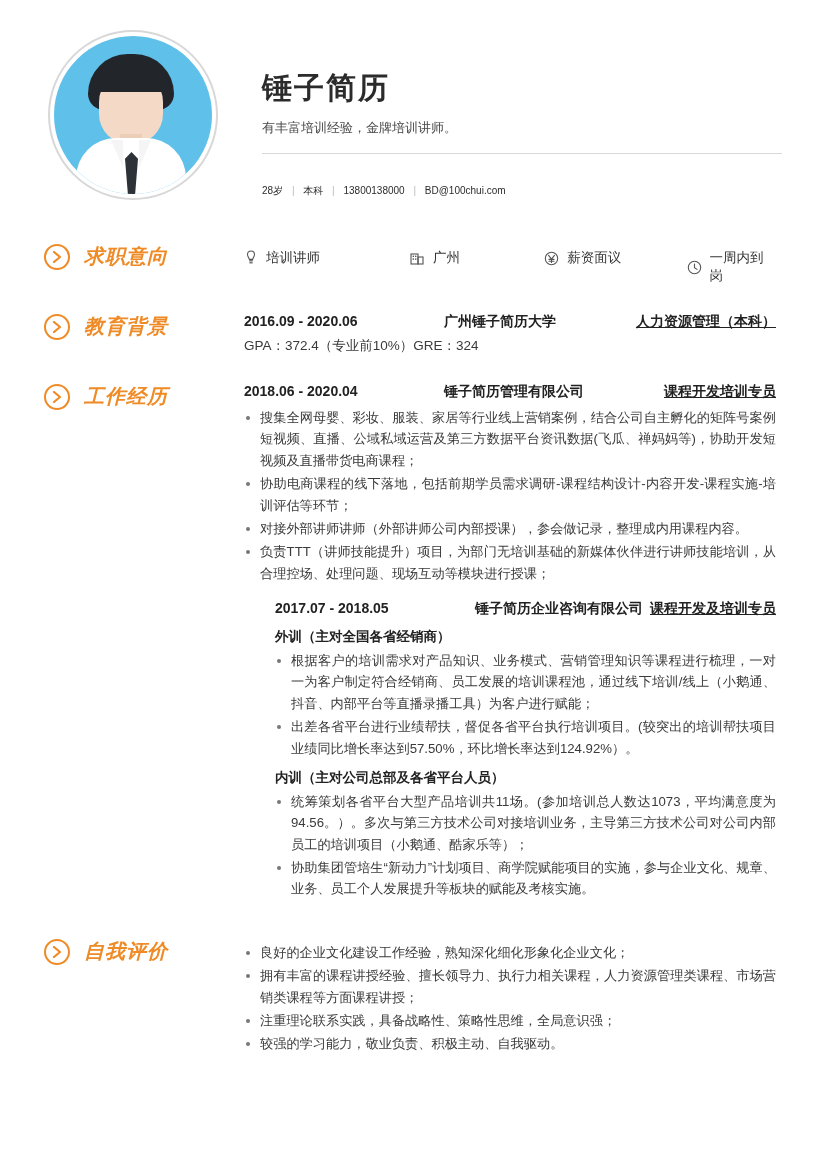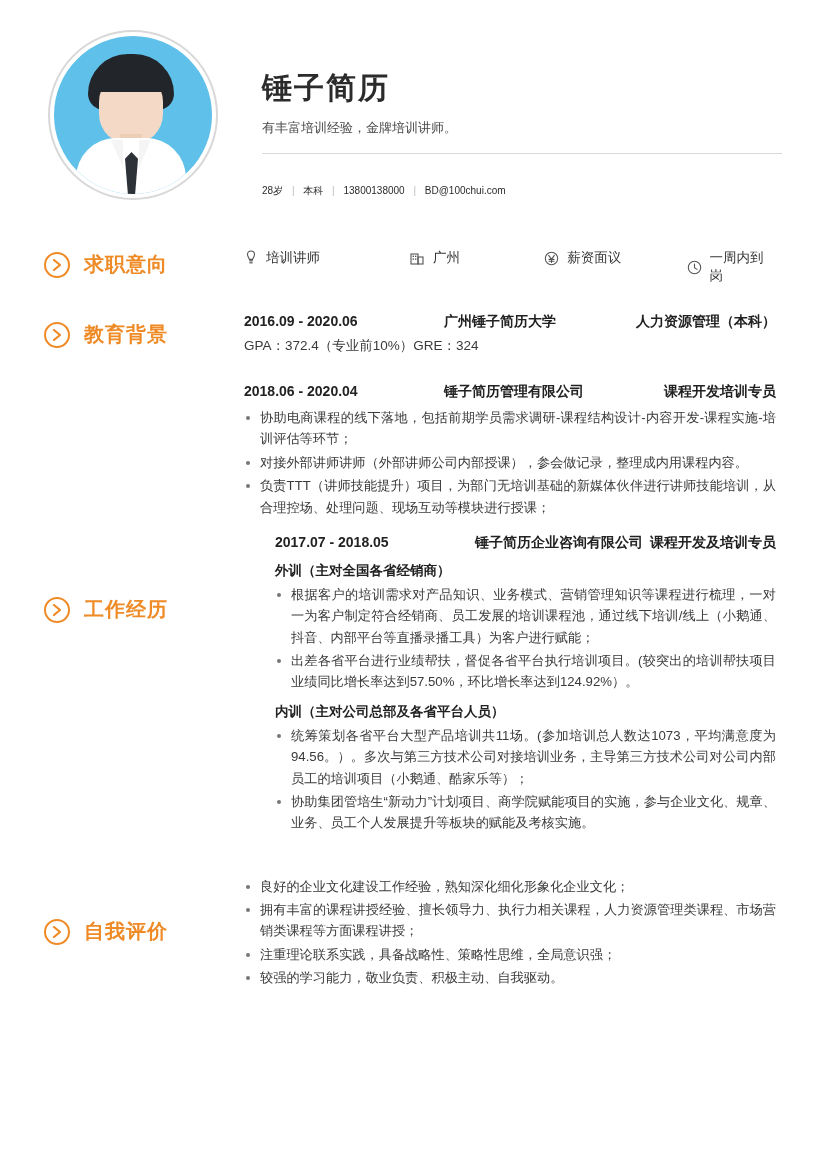--- a/index.html
+++ b/index.html
@@ -141,22 +141,23 @@
   
   .section {
     display: flex;
     padding: 0 44px;
     margin-top: 26px;
   }
   .sec-head {
     width: 200px;
     flex: 0 0 200px;
     display: flex;
-    align-items: center;
+    align-items: flex-start;
     padding-top: 2px;
+    font-style: italic;
   }
   .chev {
     width: 26px; height: 26px;
     border-radius: 50%;
     border: 2px solid #ef8b26;
     display: inline-flex;
     align-items: center;
     justify-content: center;
     flex: 0 0 auto;
     margin-top: 1px;
@@ -188,21 +189,21 @@
   
   .entry-head {
     display: flex;
     font-size: 14px;
     font-weight: bold;
     color: #222;
     margin-bottom: 6px;
   }
   .eh-date { width: 200px; flex: 0 0 200px; }
   .eh-org  { flex: 1 1 auto; }
-  .eh-role { text-align: right; flex: 0 0 auto; }
+  .eh-role { text-align: right; flex: 0 0 auto; text-decoration: underline; }
   .entry-sub {
     font-size: 13.5px;
     color: #3a3a3a;
     margin-top: 4px;
   }
   .sub-title {
     font-size: 13.5px;
     font-weight: bold;
     color: #222;
     margin-top: 10px;
@@ -354,20 +355,21 @@
     </div>
     <div class="sec-body">
 
       <div class="entry">
         <div class="entry-head">
           <span class="eh-date">2018.06 - 2020.04</span>
           <span class="eh-org">锤子简历管理有限公司</span>
           <span class="eh-role">课程开发培训专员</span>
         </div>
         <ul class="bullets">
+          <li>搜集全网母婴、彩妆、服装、家居等行业线上营销案例，结合公司自主孵化的矩阵号案例短视频、直播、公域私域运营及第三方数据平台资讯数据(飞瓜、禅妈妈等)，协助开发短视频及直播带货电商课程；</li>
           <li>协助电商课程的线下落地，包括前期学员需求调研-课程结构设计-内容开发-课程实施-培训评估等环节；</li>
           <li>对接外部讲师讲师（外部讲师公司内部授课），参会做记录，整理成内用课程内容。</li>
           <li>负责TTT（讲师技能提升）项目，为部门无培训基础的新媒体伙伴进行讲师技能培训，从合理控场、处理问题、现场互动等模块进行授课；</li>
         </ul>
       </div>
 
       <div class="entry">
         <div class="entry-head">
           <span class="eh-date">2017.07 - 2018.05</span>
           <span class="eh-org">锤子简历企业咨询有限公司</span>

